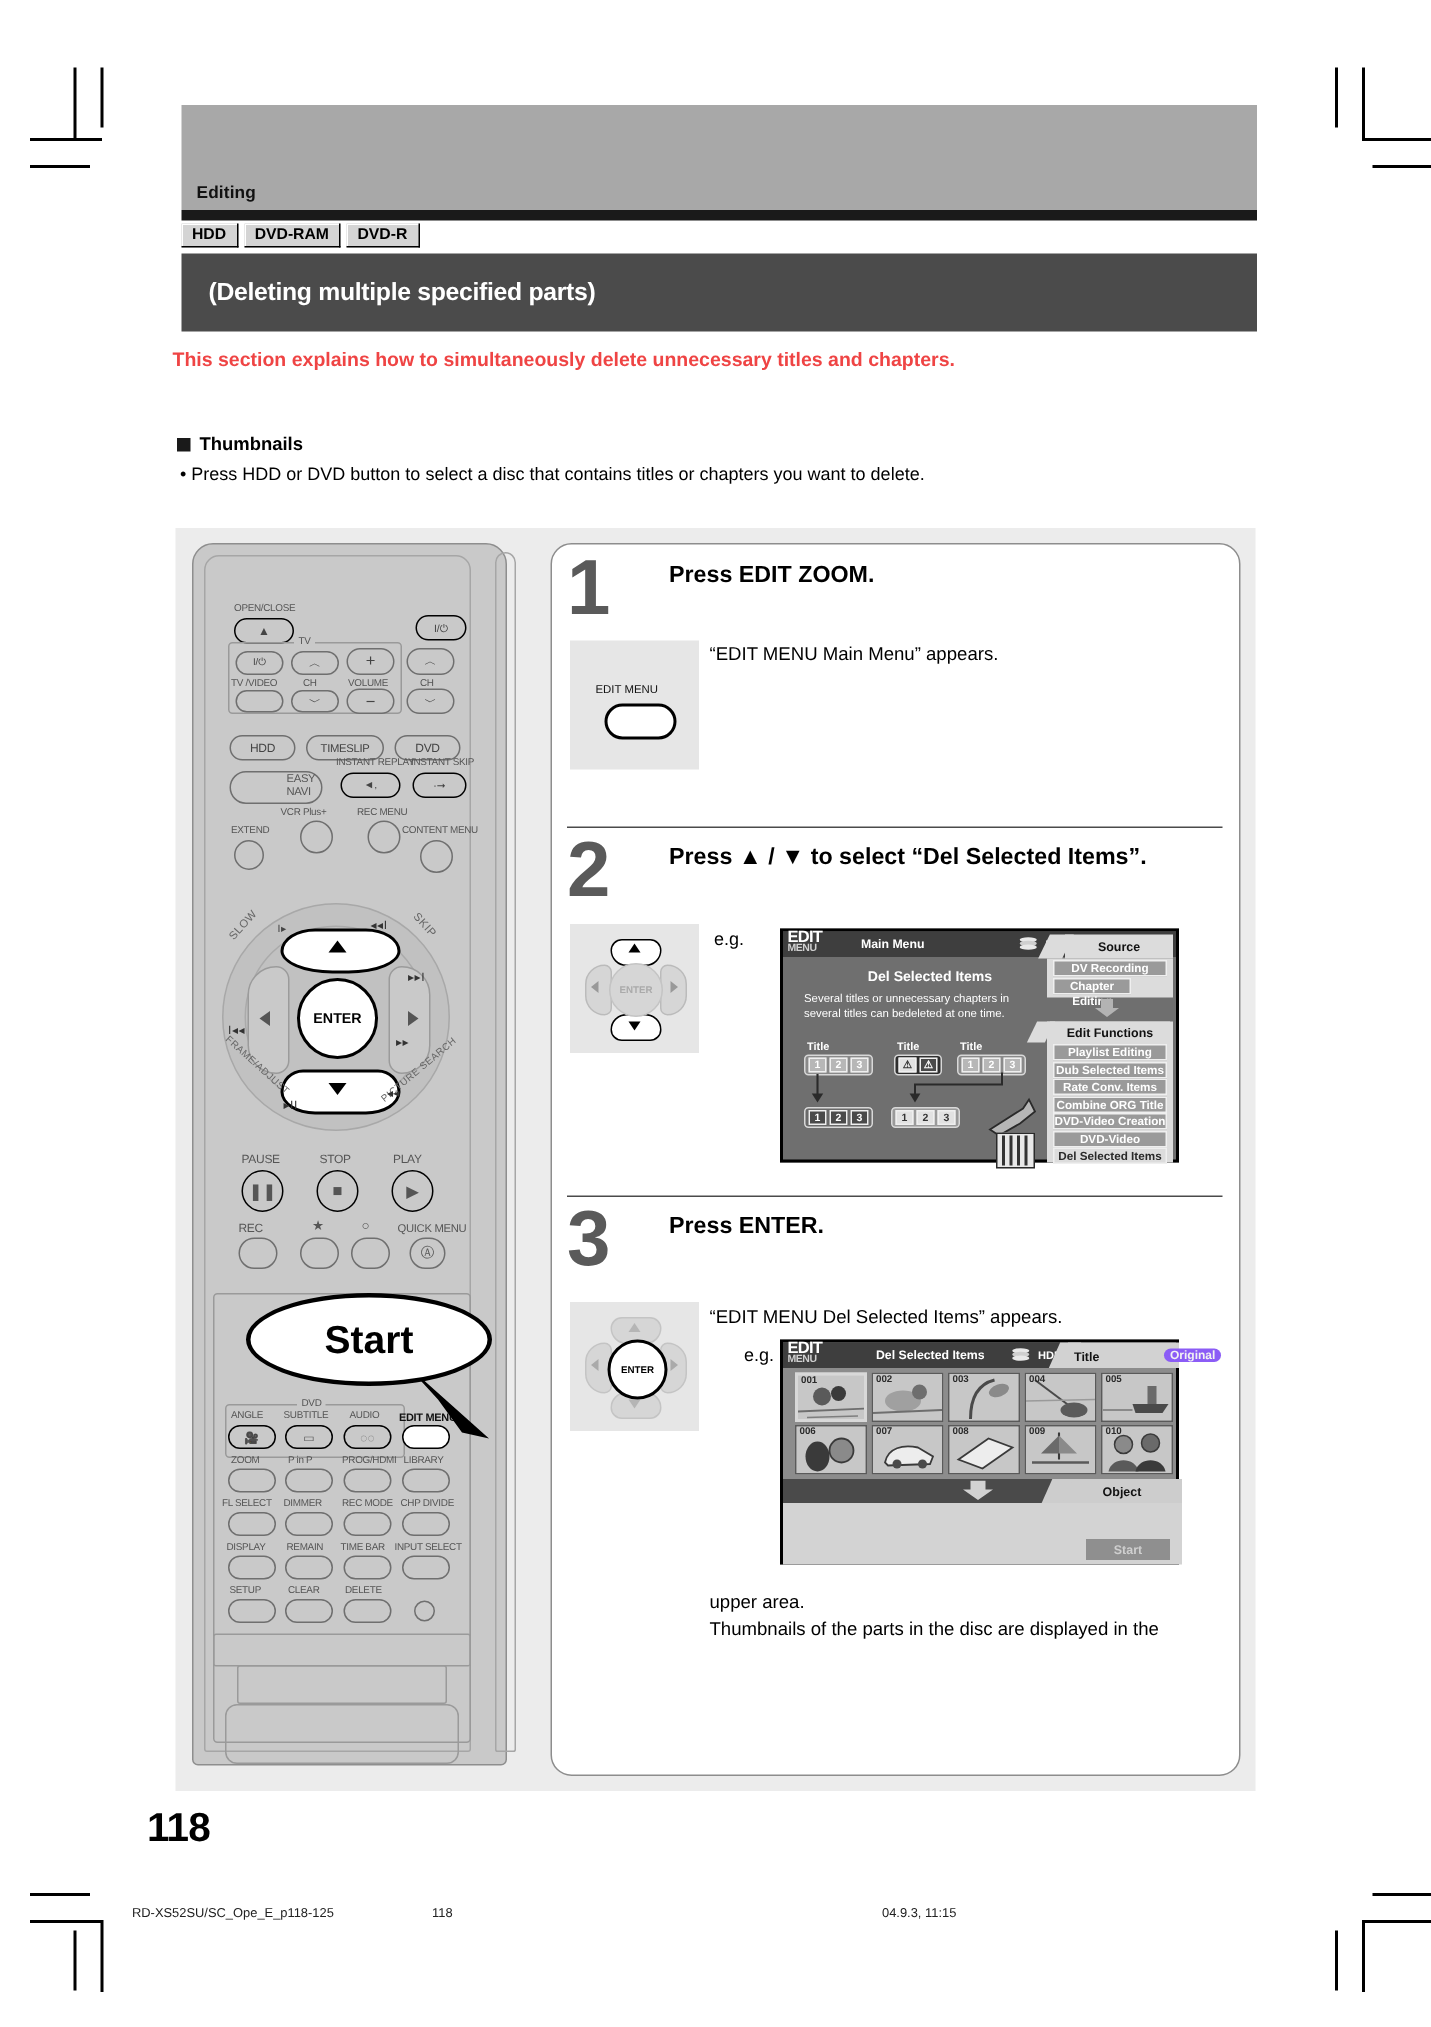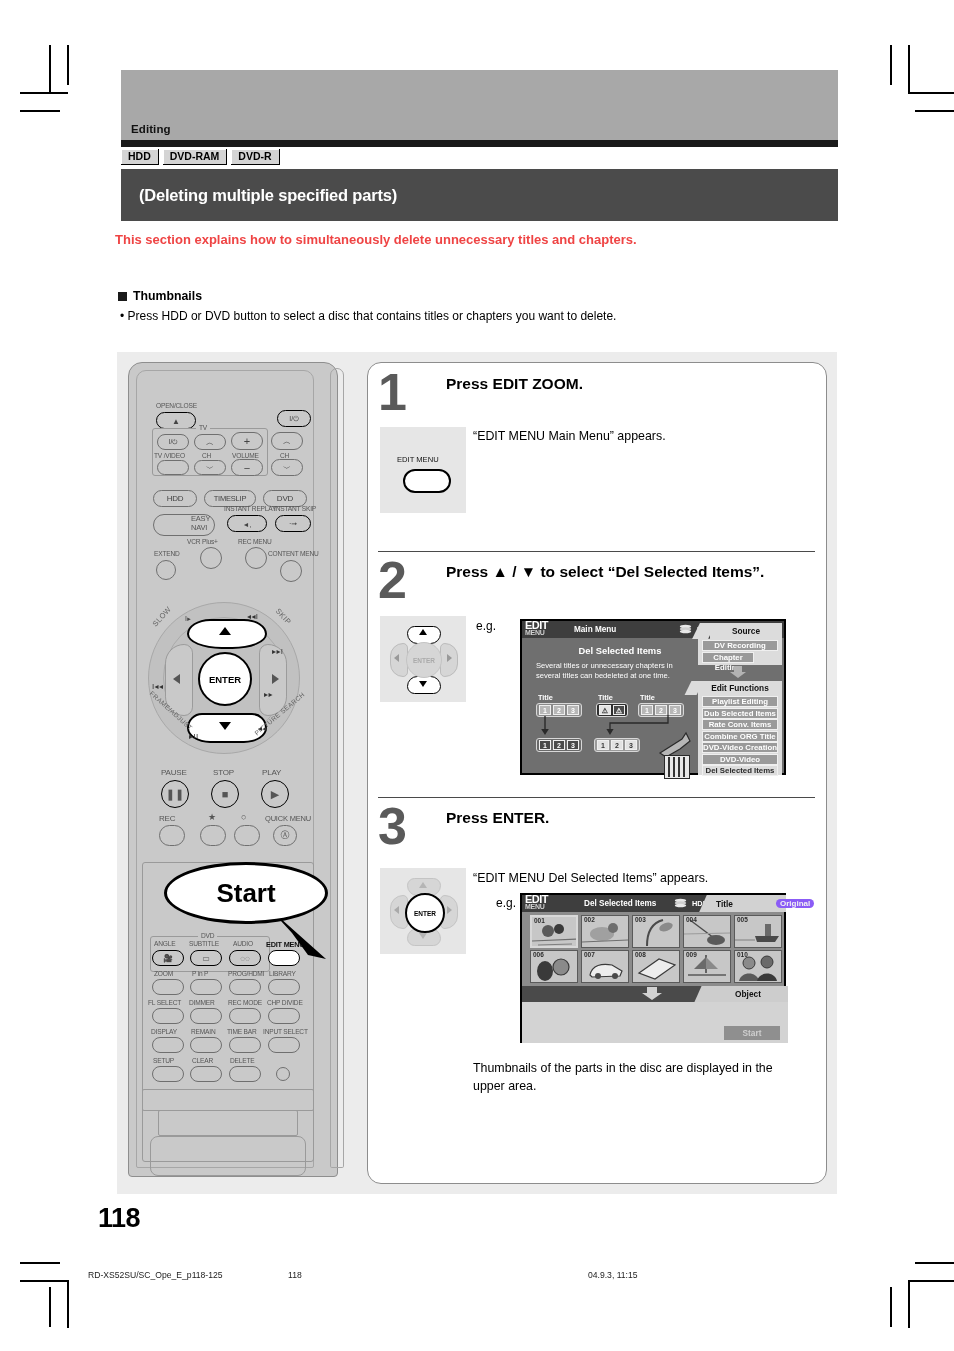--- a/index.html
+++ b/index.html
@@ -628,22 +628,22 @@
       </svg>
       <div style="position:absolute;left:186px;top:91px;width:80px;height:16px;background:#cdcdcd;"></div>
       <div style="position:absolute;left:176px;top:91px;width:14px;height:16px;background:#cdcdcd;transform:skewX(-24deg);"></div>
       <div class="obj-tab" style="left:188px;top:94px;width:76px;">Object</div>
 
       <div class="obj-area" style="left:0px;top:107px;width:266px;height:41px;"></div>
       <div class="start-btn" style="left:202px;top:131px;width:56px;height:14px;line-height:14px;">Start</div>
     </div>
 
     <div class="step-note" style="left:105px;top:697px;width:340px;line-height:1.45;">
+      <div>upper area.</div>
       <div>Thumbnails of the parts in the disc are displayed in the</div>
-      <div>upper area.</div>
     </div>
   </div>
 </div>
 
 <div id="page-no">118</div>
 <div class="fmark" style="left:88px;top:1270px;">RD-XS52SU/SC_Ope_E_p118-125</div>
 <div class="fmark" style="left:288px;top:1270px;">118</div>
 <div class="fmark" style="left:588px;top:1270px;">04.9.3, 11:15</div>
 
 </body></html>

